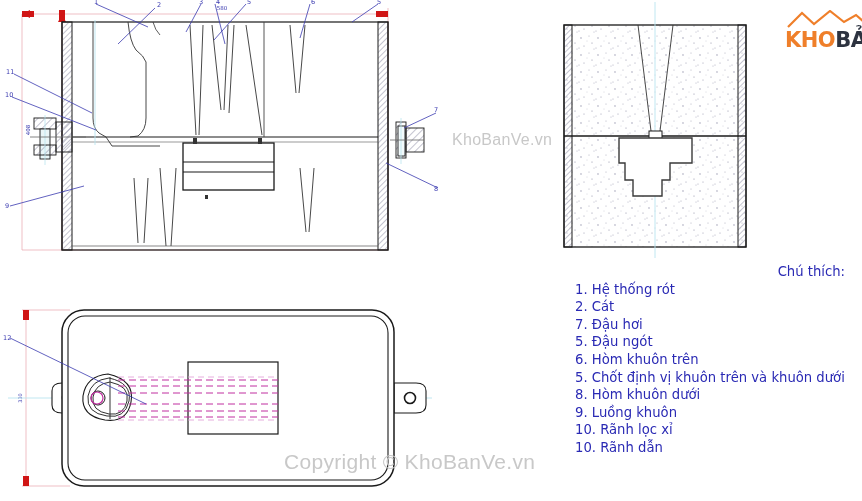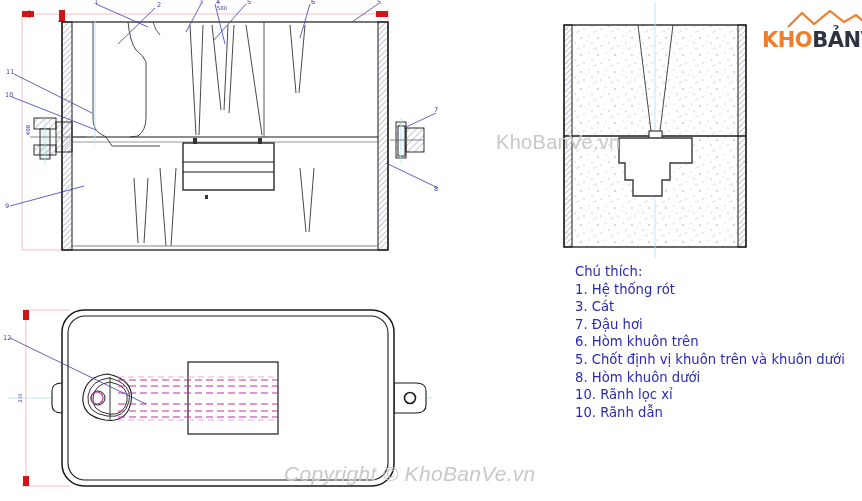--- a/index.html
+++ b/index.html
@@ -30,62 +30,60 @@
   #legend {
     position: absolute;
     left: 575px;
     top: 263px;
     width: 270px;
     color: #2a2ab4;
     font-size: 13.2px;
     line-height: 17.6px;
     font-family: "DejaVu Sans", "Liberation Sans", sans-serif;
   }
-  #legend .legend-title { white-space: pre; }
+  #legend .legend-title { white-space: pre; text-align: right; }
   #legend .legend-item { white-space: normal; }
   
   #logo {
     position: absolute;
     left: 762px;
     top: 10px;
     width: 96px;
     height: 46px;
   }
   #logo .logo-text {
     position: absolute;
     left: 0;
     top: 18px;
     font-size: 21px;
     font-weight: bold;
     letter-spacing: -0.5px;
     font-family: "DejaVu Sans", "Liberation Sans", sans-serif;
   }
-  #logo .logo-kho { color: #ef7f2a; }
+  #logo .logo-kho { color: #ef7f2a; margin-left: 23px; }
   #logo .logo-banve { color: #2d3340; }
   
   .watermark {
     position: absolute;
     color: #c8c8c8;
     font-family: "Liberation Sans", "DejaVu Sans", sans-serif;
     white-space: nowrap;
     pointer-events: none;
   }
   #wm-center {
     left: 452px;
     top: 131px;
-    font-size: 20px;
+    font-size: 16px;
     letter-spacing: 0.3px;
-    margin-left: 44px;
   }
   #wm-bottom {
     left: 284px;
-    top: 462px;
+    top: 450px;
     font-size: 21px;
     letter-spacing: 0.3px;
-    font-style: italic;
   }
   .dim-text {
     font-family: "DejaVu Sans", "Liberation Sans", sans-serif;
     fill: #3a3ab0;
   }
   .leader-num {
     font-family: "DejaVu Sans", "Liberation Sans", sans-serif;
     fill: #3a3ab0;
     font-size: 6.5px;
   }
@@ -306,25 +304,27 @@
       <rect x="649" y="131" width="13" height="9" fill="#ffffff" stroke="#1a1a1a" stroke-width="1"></rect>
 
       <path d="M619 138 L692 138 L692 163 L670 163 L670 180 L662 180 L662 196 L633 196 L633 180 L625 180 L625 163 L619 163 Z" fill="#ffffff" stroke="#3a3a3a" stroke-width="1.4"></path>
     </g>
 
   </svg>
 
   <div id="legend">
     <div class="legend-title">Chú thích:</div>
     <div class="legend-item">1. Hệ thống rót</div>
-    <div class="legend-item">3. Cát</div>
+    <div class="legend-item">2. Cát</div>
     <div class="legend-item">7. Đậu hơi</div>
+    <div class="legend-item">5. Đậu ngót</div>
     <div class="legend-item">6. Hòm khuôn trên</div>
     <div class="legend-item">5. Chốt định vị khuôn trên và khuôn dưới</div>
     <div class="legend-item">8. Hòm khuôn dưới</div>
+    <div class="legend-item">9. Luồng khuôn</div>
     <div class="legend-item">10. Rãnh lọc xỉ</div>
     <div class="legend-item">10. Rãnh dẫn</div>
   </div>
 
   <div id="logo">
     <svg width="96" height="20" viewBox="0 0 96 20" style="position:absolute;left:24px;top:0;">
       <polyline points="2,17 16,3 28,14 44,1 58,12 70,5 78,12 78,19" fill="none" stroke="#ef7f2a" stroke-width="2.2" stroke-linejoin="miter"></polyline>
     </svg>
     <div class="logo-text">
       <span class="logo-kho">KHO</span><span class="logo-banve">BẢNVẼ</span>

